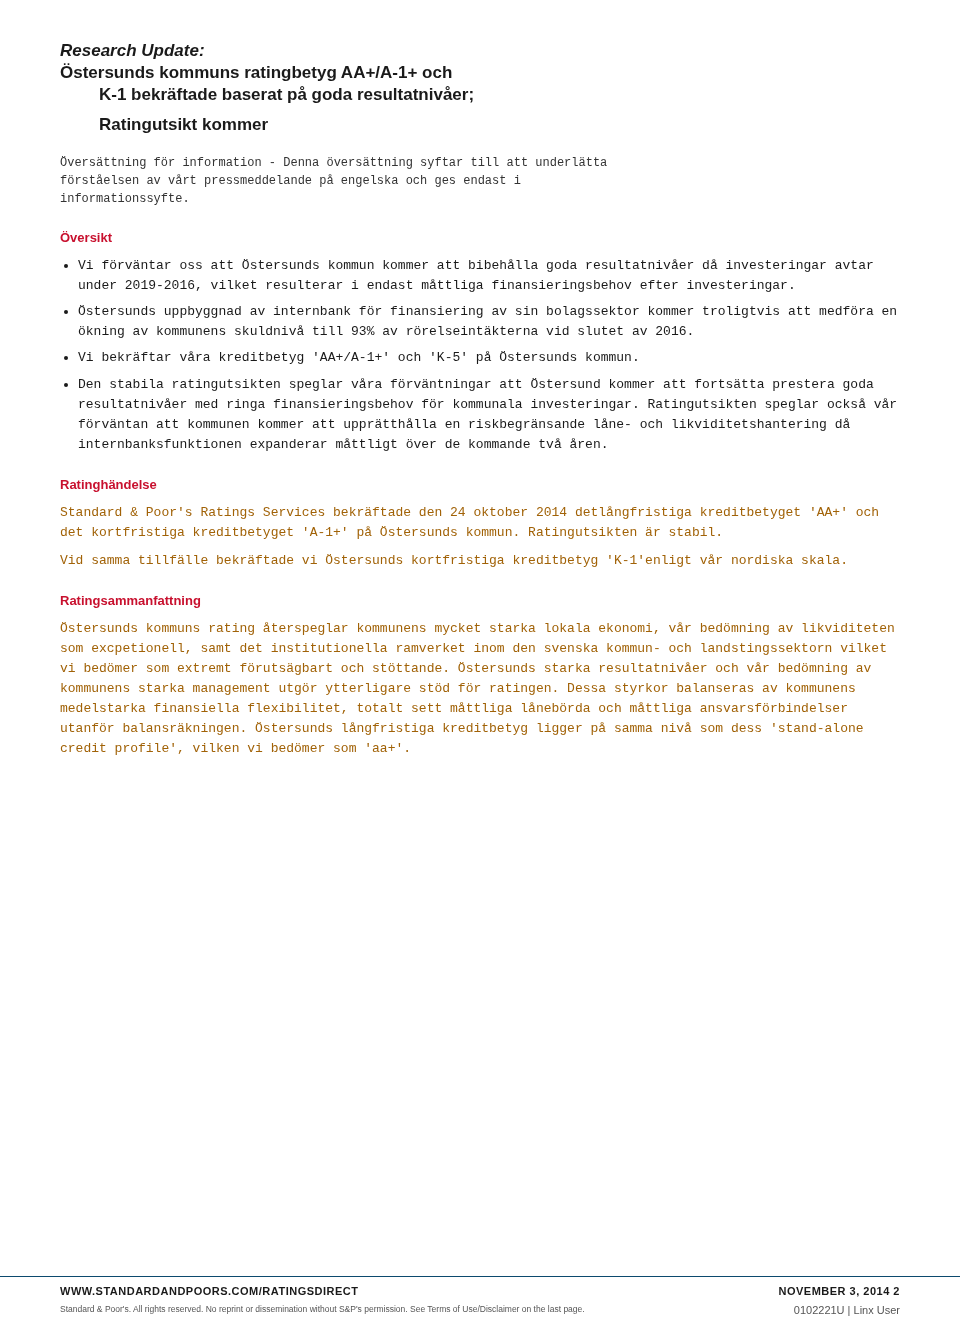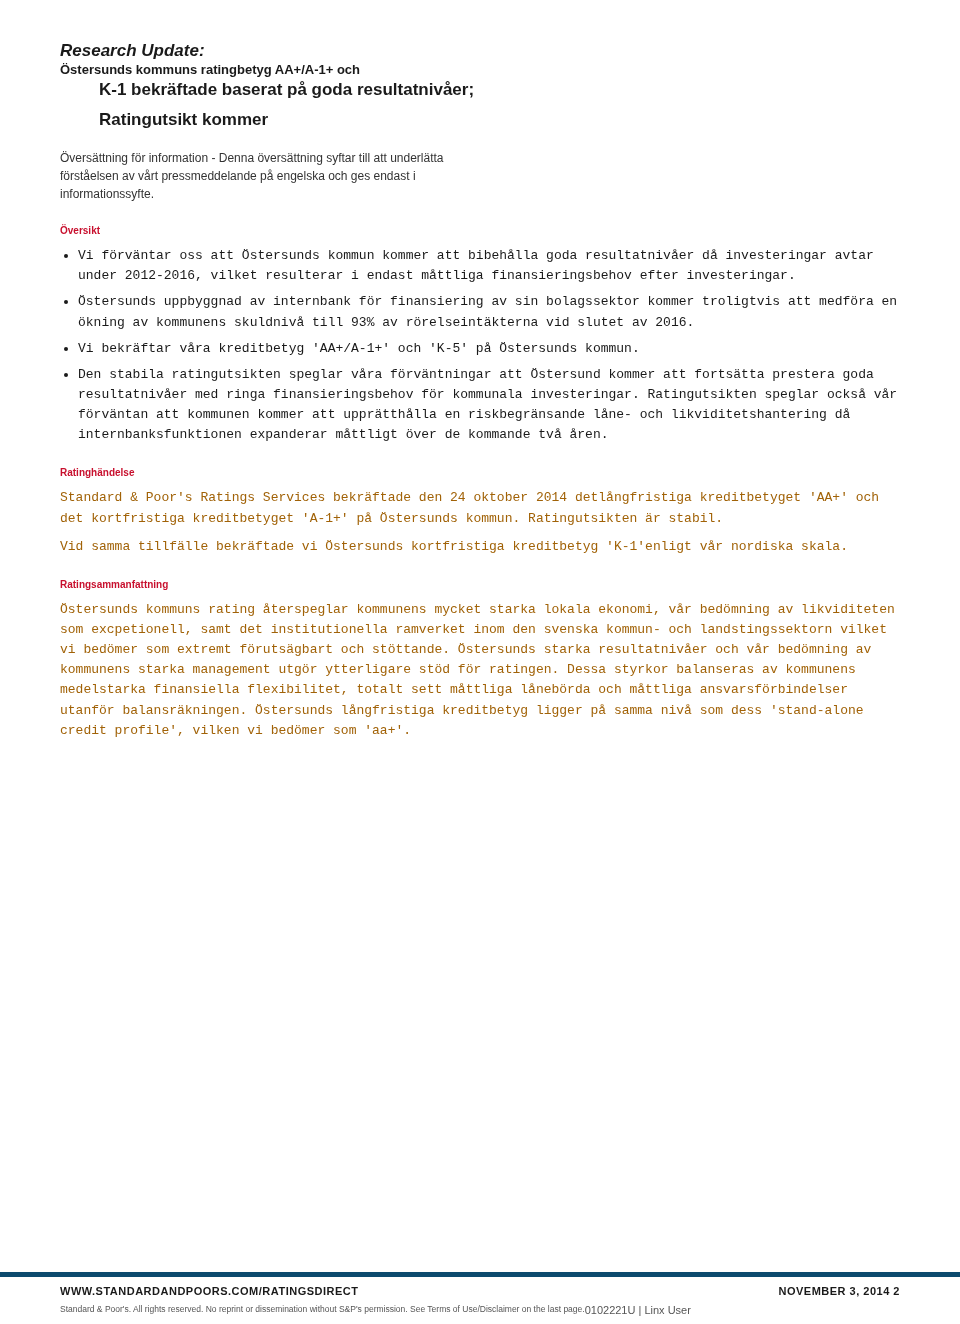--- a/index.html
+++ b/index.html
@@ -19,44 +19,44 @@
     .main-title-line1 {
       font-family: Arial, sans-serif;
       font-size: 17px;
       font-weight: bold;
       color: #1a1a1a;
       line-height: 1.3;
       font-style: italic;
     }
     .main-title-line2 {
       font-family: Arial, sans-serif;
-      font-size: 13px;
+      font-size: 17px;
       font-weight: bold;
       color: #1a1a1a;
       line-height: 1.3;
     }
     .main-title-line3 {
       font-family: Arial, sans-serif;
       font-size: 17px;
       font-weight: bold;
       color: #1a1a1a;
       line-height: 1.3;
       margin-bottom: 8px;
       margin-left: 39px;
     }
     .translation-note {
-      font-family: Liberation Sans, sans-serif;
+      font-family: Liberation Mono, monospace;
       font-size: 12px;
       color: #333;
       margin-top: 6px;
       line-height: 1.5;
     }
     .section-heading {
       font-family: Arial, sans-serif;
-      font-size: 10px;
+      font-size: 13px;
       font-weight: bold;
       color: #c8102e;
       margin-top: 20px;
       margin-bottom: 8px;
     }
     .body-text {
       font-family: 'Courier New', Courier, monospace;
       font-size: 13px;
       color: #a16207;
       line-height: 1.55;
@@ -95,24 +95,25 @@
       left: 0;
       width: 960px;
       background: #fff;
       padding-bottom: 6px;
     }
     .footer-main-row {
       display: flex;
       justify-content: space-between;
       align-items: center;
       padding: 6px 60px 2px 60px;
-      border-top: 5px solid #0c4a6e;
+      border-top: 1px solid #0c4a6e;
     }
     .footer-sub-row {
       display: flex;
+      justify-content: space-between;
       align-items: center;
       padding: 0 60px;
     }
     .footer-sub-left {
       font-family: Arial, sans-serif;
       font-size: 8.5px;
       color: #555;
     }
     .footer-sub-right {
       font-family: Liberation Sans, sans-serif;
@@ -136,21 +137,21 @@
   </div>
 
   <div class="translation-note">
     Översättning för information - Denna översättning syftar till att underlätta<br>
     förståelsen av vårt pressmeddelande på engelska och ges endast i<br>
     informationssyfte.
   </div>
 
   <div class="section-heading">Översikt</div>
   <ul class="bullet-list">
-    <li>Vi förväntar oss att Östersunds kommun kommer att bibehålla goda resultatnivåer då investeringar avtar under 2012-2016, vilket resulterar i endast måttliga finansieringsbehov efter investeringar.</li>
+    <li>Vi förväntar oss att Östersunds kommun kommer att bibehålla goda resultatnivåer då investeringar avtar under 2019-2016, vilket resulterar i endast måttliga finansieringsbehov efter investeringar.</li>
     <li>Östersunds uppbyggnad av internbank för finansiering av sin bolagssektor kommer troligtvis att medföra en ökning av kommunens skuldnivå till 93% av rörelseintäkterna vid slutet av 2016.</li>
     <li>Vi bekräftar våra kreditbetyg 'AA+/A-1+' och 'K-5' på Östersunds kommun.</li>
     <li>Den stabila ratingutsikten speglar våra förväntningar att Östersund kommer att fortsätta prestera goda resultatnivåer med ringa finansieringsbehov för kommunala investeringar. Ratingutsikten speglar också vår förväntan att kommunen kommer att upprätthålla en riskbegränsande låne- och likviditetshantering då internbanksfunktionen expanderar måttligt över de kommande två åren.</li>
   </ul>
 
   <div class="section-heading">Ratinghändelse</div>
   <p class="body-text">Standard &amp; Poor's Ratings Services bekräftade den 24 oktober 2014 detlångfristiga kreditbetyget 'AA+' och det kortfristiga kreditbetyget 'A-1+' på Östersunds kommun. Ratingutsikten är stabil.</p>
   <p class="body-text">Vid samma tillfälle bekräftade vi Östersunds kortfristiga kreditbetyg 'K-1'enligt vår nordiska skala.</p>
 
   <div class="section-heading">Ratingsammanfattning</div>

